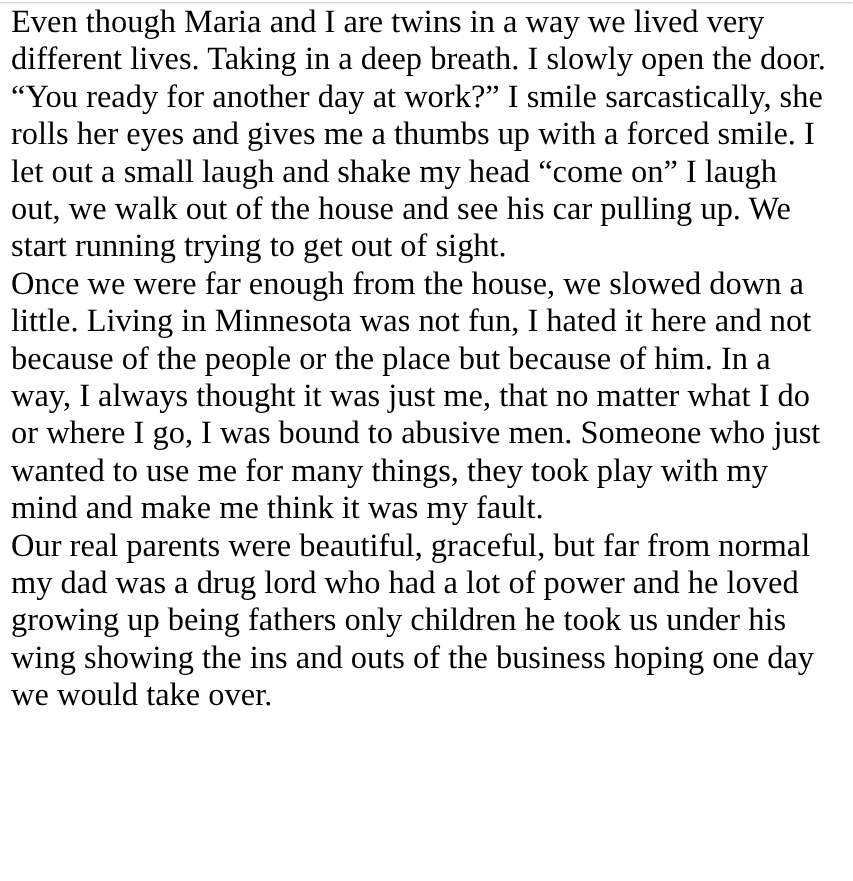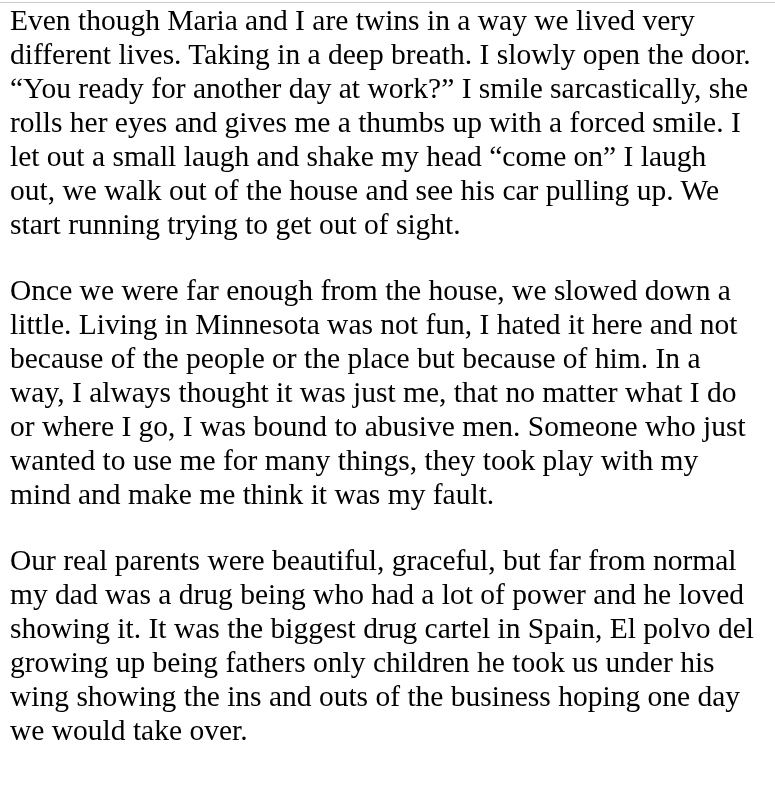--- a/index.html
+++ b/index.html
@@ -22,21 +22,20 @@
   }
   .doc {
     padding: 0 4px 20px 10px;
     font-size: 29.5px;
     line-height: 34px;
   }
   .para {
     margin: 0;
   }
   .para + .para {
-    margin-top: 32px;
   }
   .line {
     display: block;
     white-space: nowrap;
   }
 </style>
 </head>
 <body>
 
 <div class="top-divider"></div>
@@ -58,20 +57,19 @@
     <span class="line">little. Living in Minnesota was not fun, I hated it here and not</span>
     <span class="line">because of the people or the place but because of him. In a</span>
     <span class="line">way, I always thought it was just me, that no matter what I do</span>
     <span class="line">or where I go, I was bound to abusive men. Someone who just</span>
     <span class="line">wanted to use me for many things, they took play with my</span>
     <span class="line">mind and make me think it was my fault.</span>
   </p>
 
   <p class="para">
     <span class="line">Our real parents were beautiful, graceful, but far from normal</span>
-    <span class="line">my dad was a drug being who had a lot of power and he loved</span>
-    <span class="line">showing it. It was the biggest drug cartel in Spain, El polvo del</span>
+    <span class="line">my dad was a drug lord who had a lot of power and he loved</span>
     <span class="line">growing up being fathers only children he took us under his</span>
     <span class="line">wing showing the ins and outs of the business hoping one day</span>
     <span class="line">we would take over.</span>
   </p>
 
 </main>
 
 </body></html>

